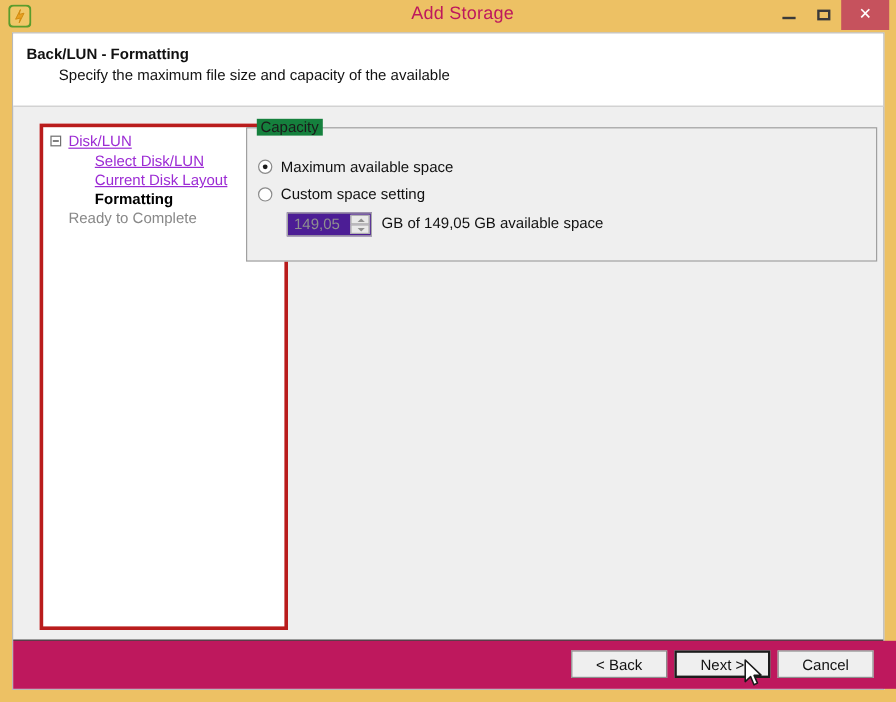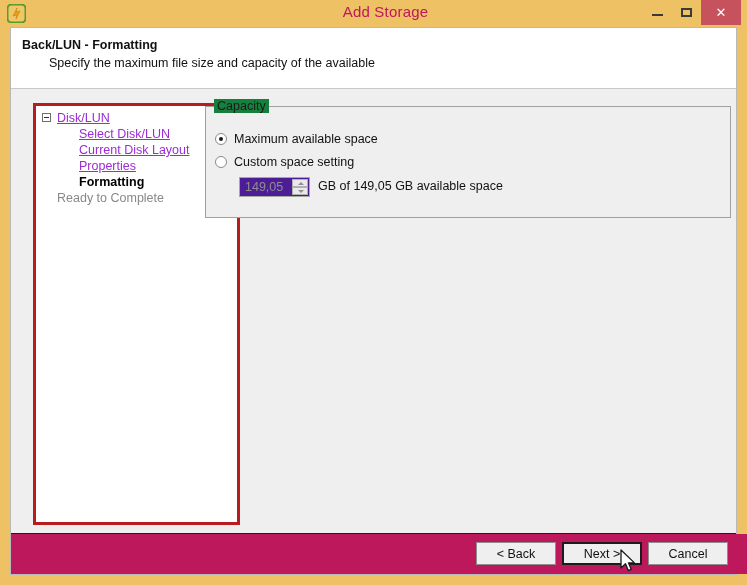--- a/index.html
+++ b/index.html
@@ -358,23 +358,20 @@
       <div id="tree">
         <div class="tree-row">
           <span class="expander"></span>
           <span class="lvl0"><span class="tree-link">Disk/LUN</span></span>
         </div>
         <div class="tree-row">
           <span class="lvl1"><span class="tree-link">Select Disk/LUN</span></span>
         </div>
         <div class="tree-row">
           <span class="lvl1"><span class="tree-link">Current Disk Layout</span></span>
-        </div>
-        <div class="tree-row">
-          <span class="lvl1"><span class="tree-link">Properties</span></span>
         </div>
         <div class="tree-row">
           <span class="tree-current">Formatting</span>
         </div>
         <div class="tree-row">
           <span class="tree-disabled">Ready to Complete</span>
         </div>
       </div>
     </div>
 

